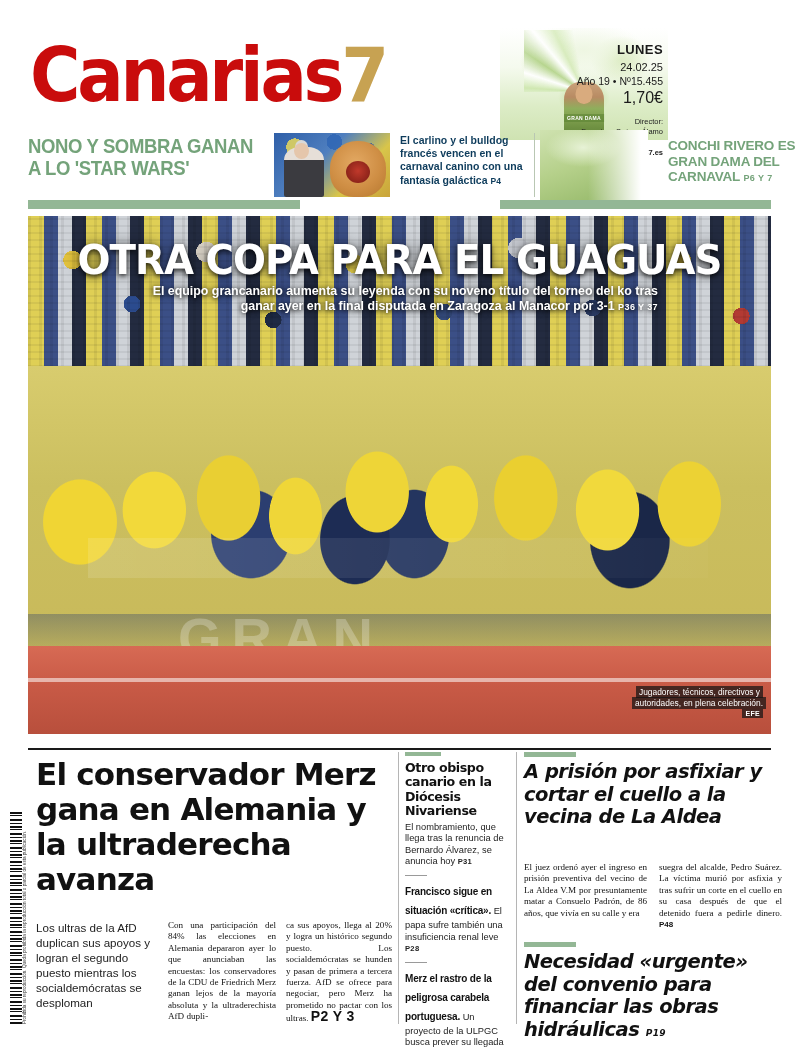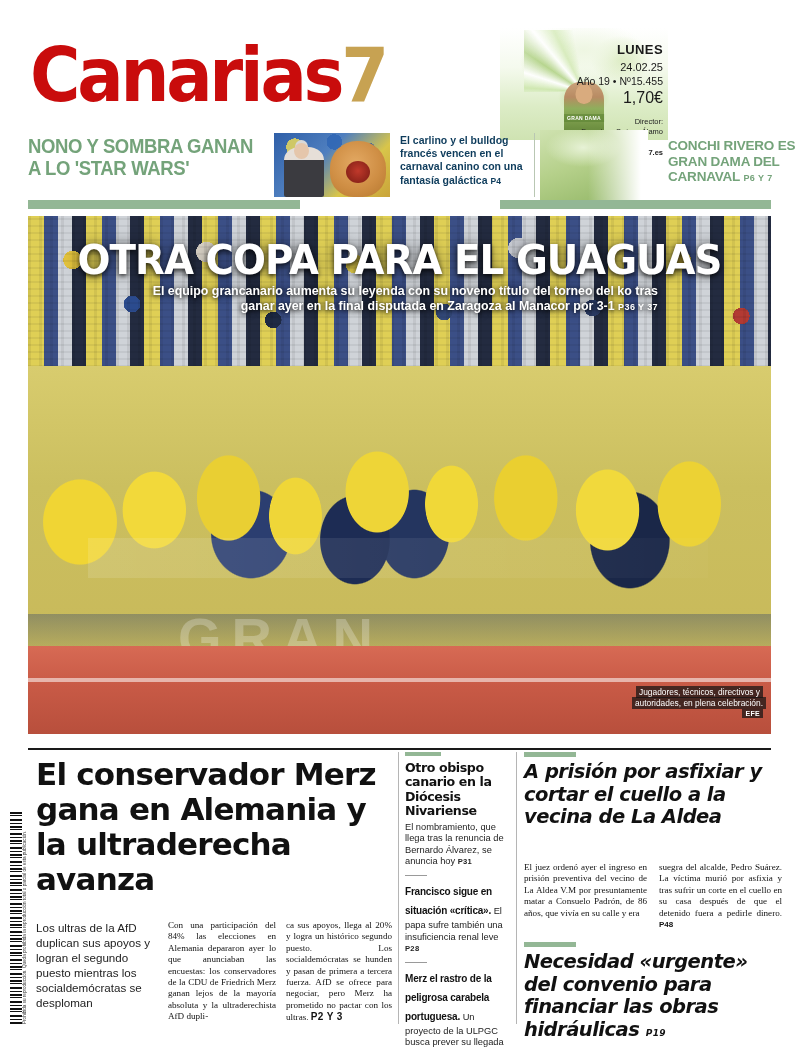--- a/index.html
+++ b/index.html
@@ -243,21 +243,21 @@
   }
   .lead-sub {
     position:absolute; left:36px; top:920px; width:122px;
     font-size:11.6px; line-height:15px; color:#222; font-weight:400;
   }
   .body-col {
     position:absolute; font-family:"Liberation Serif", serif;
     font-size:9.1px; line-height:11.4px; color:#111; text-align:justify;
   }
   .body-col .pageref {
-    font-family:"Liberation Sans", sans-serif; font-weight:800; font-size:10px; letter-spacing:.4px;
+    font-family:"Liberation Sans", sans-serif; font-weight:800; font-size:14px; letter-spacing:.4px;
   }
 
   .brief-col { position:absolute; left:405px; top:752px; width:106px; }
   .brief-rule-green { width:36px; height:4px; background:#93B795; margin-bottom:5px; }
   .brief-title {
     font-family:"DejaVu Sans", sans-serif;
     font-weight:800; font-size:12.6px; line-height:14.4px; color:#111; letter-spacing:-.4px;
   }
   .brief-text { font-size:9.3px; line-height:11.6px; color:#222; margin-top:3px; }
   .brief-text .pageref { font-weight:800; font-size:7.6px; letter-spacing:.3px; }

